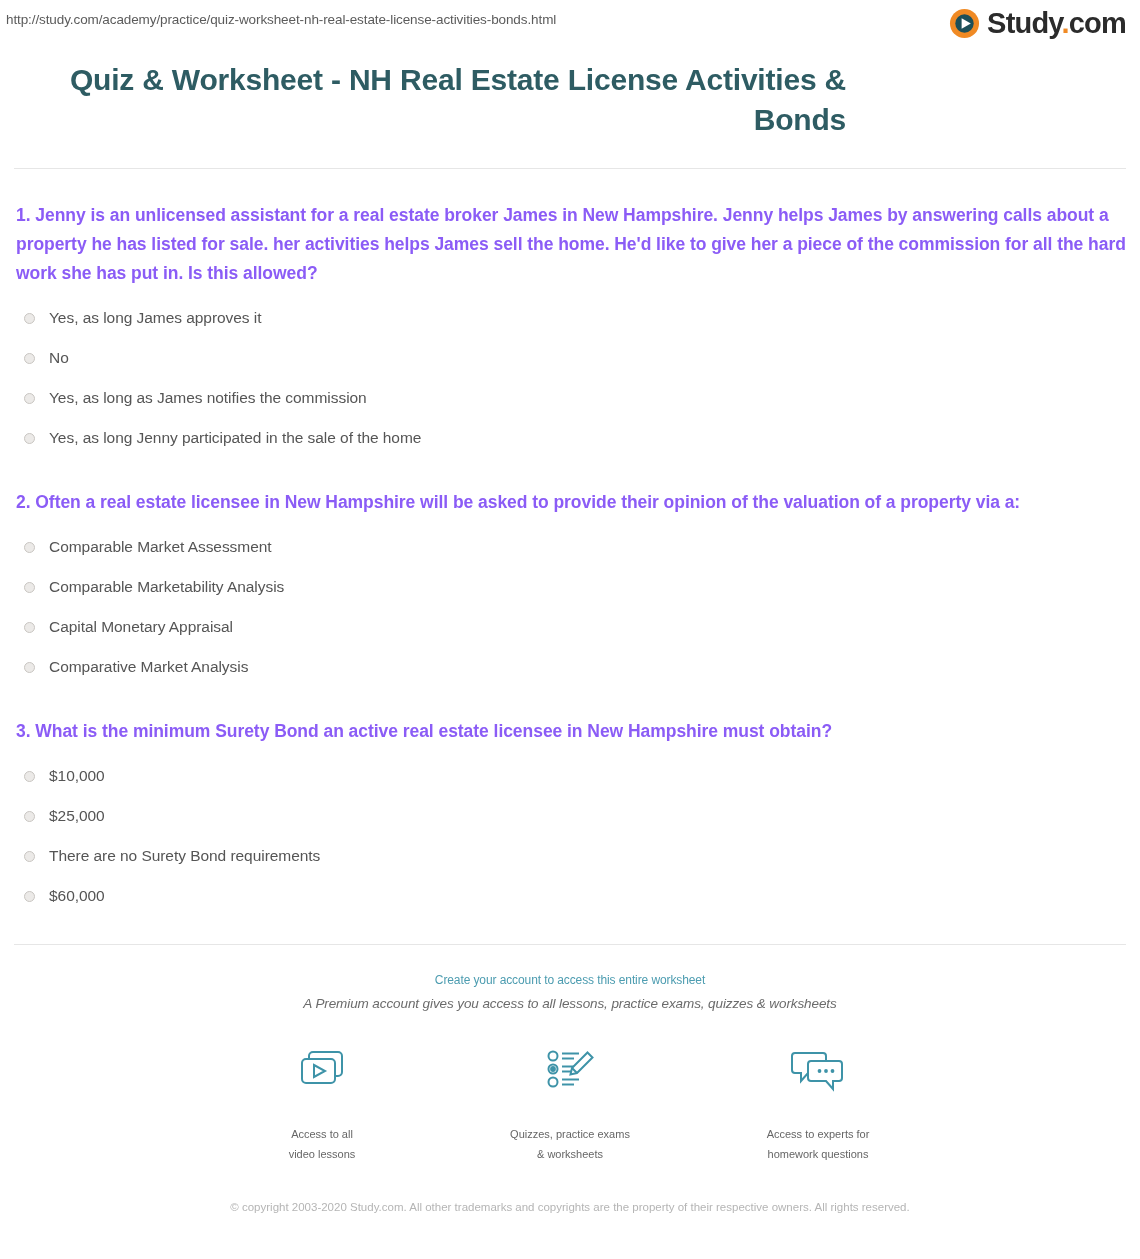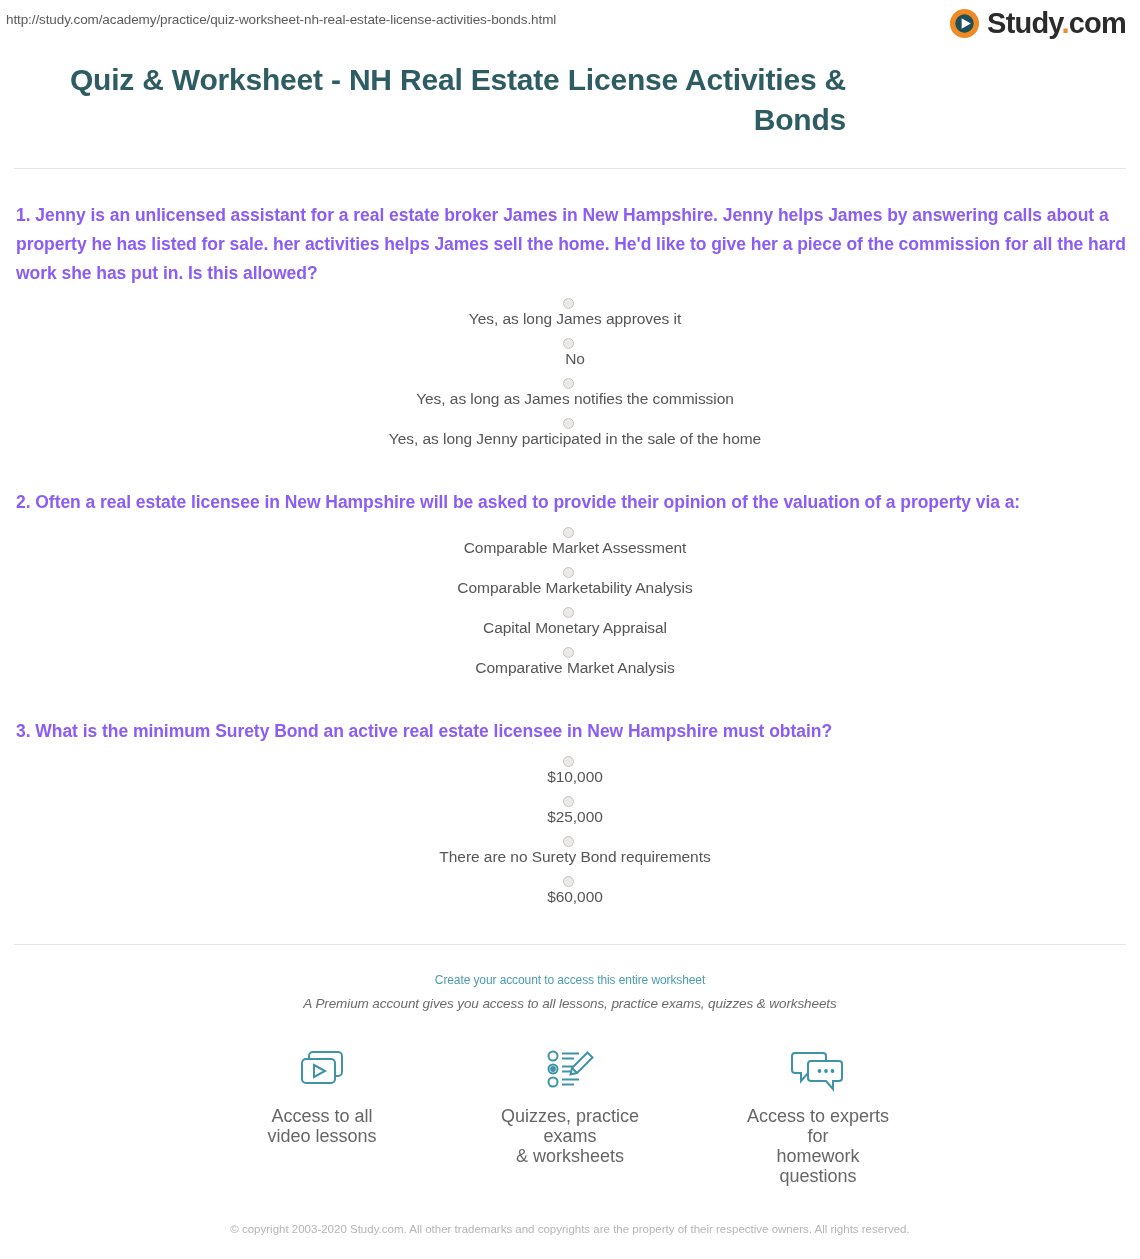--- a/index.html
+++ b/index.html
@@ -84,21 +84,20 @@
     margin: 0 0 10px 2px;
     letter-spacing: -0.05px;
   }
 
   .options { list-style: none; margin: 0; padding: 0; }
   .option-row {
     display: flex;
     align-items: center;
     height: 40px;
     padding-left: 10px;
-    flex-direction: column;
   }
   .radio {
     width: 11px;
     height: 11px;
     border-radius: 50%;
     background: #eceae8;
     border: 1px solid #c9c6c2;
     flex: 0 0 auto;
     margin-right: 14px;
   }
@@ -133,22 +132,22 @@
     margin-top: 30px;
   }
   .perk { width: 150px; text-align: center; }
   .perk-icon {
     height: 55px;
     display: flex;
     align-items: center;
     justify-content: center;
   }
   .perk-label {
-    margin-top: 10px;
-    font-size: 18px;
+    margin-top: 28px;
+    font-size: 11px;
     line-height: 20px;
     color: #666666;
     white-space: pre-line;
   }
 
   .copyright {
     margin: 34px auto 0 auto;
     width: 720px;
     text-align: center;
     font-size: 11.5px;

